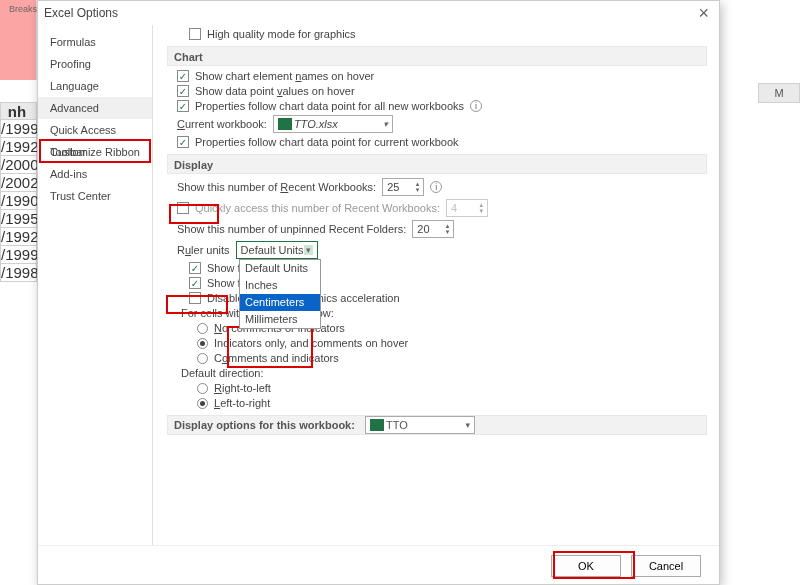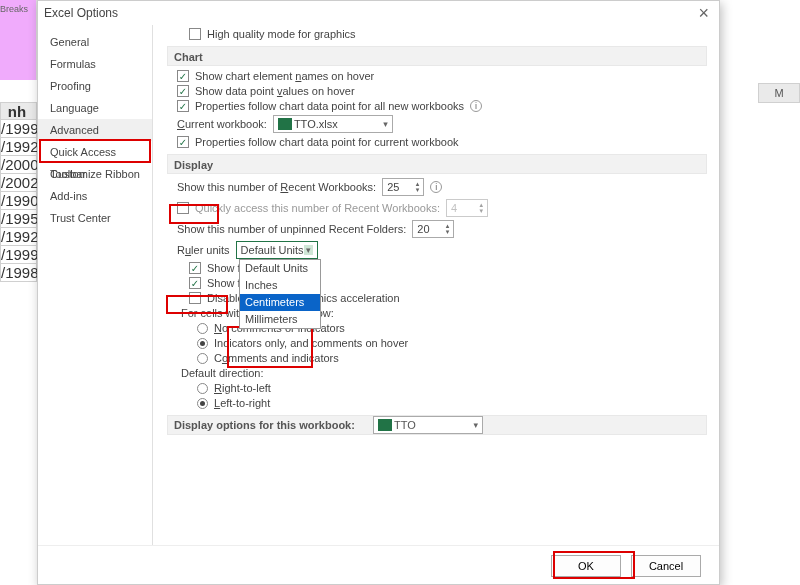--- a/index.html
+++ b/index.html
@@ -49,21 +49,21 @@
   
   .dd-open { position: absolute; border: 1px solid #999; background: #fff; width: 82px; z-index: 5; }
   .dd-open .opt { height: 17px; font-size: 11px; padding: 0 5px; line-height: 17px; color: #444; }
   .dd-open .opt.sel { background: #0a64c8; color: #fff; }
 
   
   .footer { height: 40px; display: flex; justify-content: flex-end; align-items: center; gap: 10px; padding-right: 18px; border-top: 1px solid #eee; }
   .btn { width: 70px; height: 22px; border: 1px solid #aaa; background: #fdfdfd; font-size: 11px; text-align: center; line-height: 20px; cursor: pointer; }
 
   
-  .ribbon-frag { position: absolute; top: 0; left: 0; width: 37px; height: 80px; background: #f0abfc; border-right: 1px solid #ddd; font-size: 9px; color: #666; padding: 4px 0; }
+  .ribbon-frag { position: absolute; top: 0; left: 0; width: 37px; height: 80px; background: #fca5a5; border-right: 1px solid #ddd; font-size: 9px; color: #666; padding: 4px 9px; }
 </style>
 </head>
 <body>
 
 <div class="sheet">
   <div class="ribbon-frag">Breaks</div>
   <div class="cell-col">
     <div class="cell hdr">nh</div>
     <div class="cell">/1999</div>
     <div class="cell">/1992</div>
@@ -79,21 +79,20 @@
 </div>
 
 <div class="dialog">
   <div class="titlebar">
     <span class="title">Excel Options</span>
     <span class="close-x">×</span>
   </div>
 
   <div class="body">
     <div class="sidebar">
-      <div class="side-item">General</div>
       <div class="side-item">Formulas</div>
       <div class="side-item">Proofing</div>
       <div class="side-item">Language</div>
       <div class="side-item selected">Advanced</div>
       <div class="side-item">Quick Access Toolbar</div>
       <div class="side-item">Customize Ribbon</div>
       <div class="side-item">Add-ins</div>
       <div class="side-item">Trust Center</div>
     </div>
 
@@ -113,21 +112,21 @@
         <span class="chk checked"></span>
         <span class="lbl">Show data point <u>v</u>alues on hover</span>
       </div>
       <div class="row">
         <span class="chk checked"></span>
         <span class="lbl">Properties follow chart data point for all new workbooks</span>
         <span class="info-icon">i</span>
       </div>
       <div class="row">
         <span class="lbl"><u>C</u>urrent workbook:</span>
-        <span class="dd" style="min-width:120px;">
+        <span class="dd" style="min-width:120px;font-style:italic;">
           <span class="excel-ico"></span>
           <span>TTO.xlsx</span>
           <span class="arrow">▾</span>
         </span>
       </div>
       <div class="row">
         <span class="chk checked"></span>
         <span class="lbl">Properties follow chart data point for current workbook</span>
       </div>
 
@@ -212,21 +211,21 @@
       </div>
       <div class="row indent">
         <span class="radio"></span>
         <span class="lbl"><u>R</u>ight-to-left</span>
       </div>
       <div class="row indent">
         <span class="radio selected"></span>
         <span class="lbl"><u>L</u>eft-to-right</span>
       </div>
 
-      <div class="section-hdr" style="display:flex; align-items:center; gap:18px;">
+      <div class="section-hdr" style="display:flex; align-items:center; gap:10px;">
         <span>Display options for this workbook:</span>
         <span class="dd" style="min-width:110px; font-weight:400;">
           <span class="excel-ico"></span>
           <span>TTO</span>
           <span class="arrow">▾</span>
         </span>
       </div>
     </div>
   </div>
 

